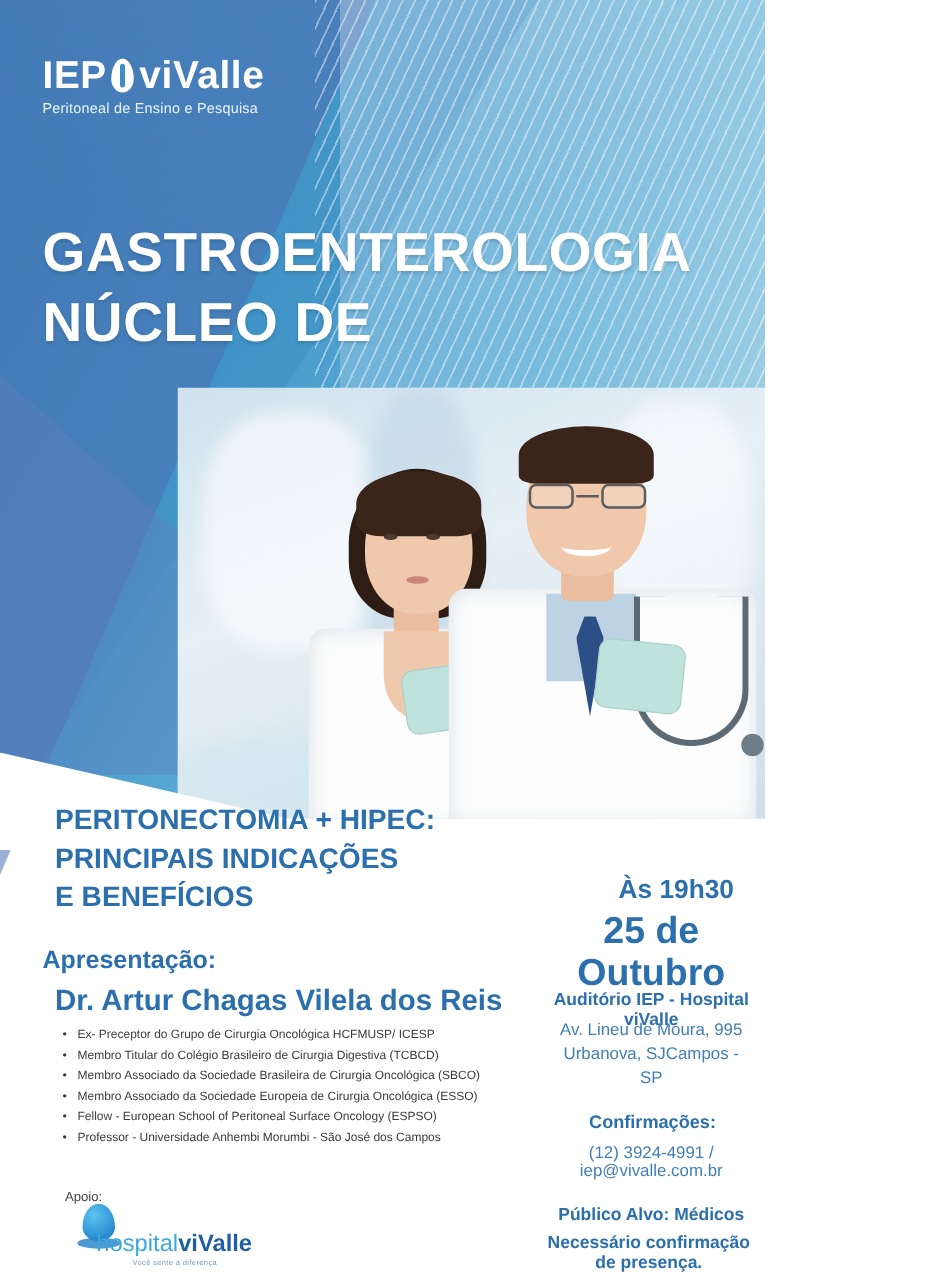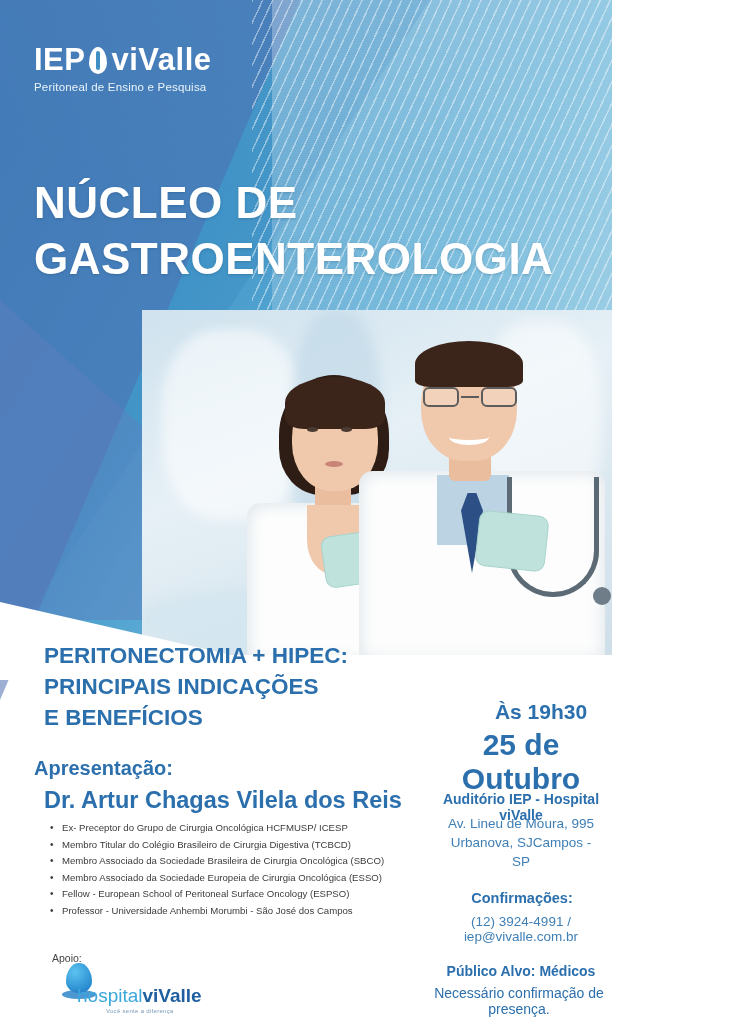--- a/index.html
+++ b/index.html
@@ -189,21 +189,21 @@
   .conf-value {
     position: absolute; left: 440px; right: 10px; top: 914px;
     text-align: center; color: #3f7fb5; font-size: 13.5px;
   }
   .target {
     position: absolute; left: 440px; right: 10px; top: 963px;
     text-align: center; color: #2b6fad; font-size: 14px; font-weight: bold;
   }
   .note {
     position: absolute; left: 430px; right: 4px; top: 985px;
-    text-align: center; color: #2b6fad; font-size: 14px; font-weight: normal;
+    text-align: center; color: #2b6fad; font-size: 14px; font-weight: bold;
   }
 </style>
 </head>
 <body>
 
 <div class="poster">
 
   <div class="bg-top"></div>
   <div class="bg-top-soft"></div>
   <div class="facet-a"></div>
@@ -256,22 +256,22 @@
   <div class="white-wedge2"></div>
 
   <div class="logo">
     <div class="logo-main">
       <span>IEP</span><span class="leaf"><span></span><i></i></span><span>viValle</span>
     </div>
     <div class="logo-sub">Peritoneal de Ensino e Pesquisa</div>
   </div>
 
   <div class="headline">
+    <div>GASTROENTEROLOGIA</div>
     <div>NÚCLEO DE</div>
-    <div>GASTROENTEROLOGIA</div>
   </div>
 
   <div class="talk-title">
     <div>PERITONECTOMIA + HIPEC:</div>
     <div>PRINCIPAIS INDICAÇÕES</div>
     <div>E BENEFÍCIOS</div>
   </div>
 
   <div class="present-label">Apresentação:</div>
   <div class="speaker">Dr.  Artur Chagas Vilela dos Reis</div>

